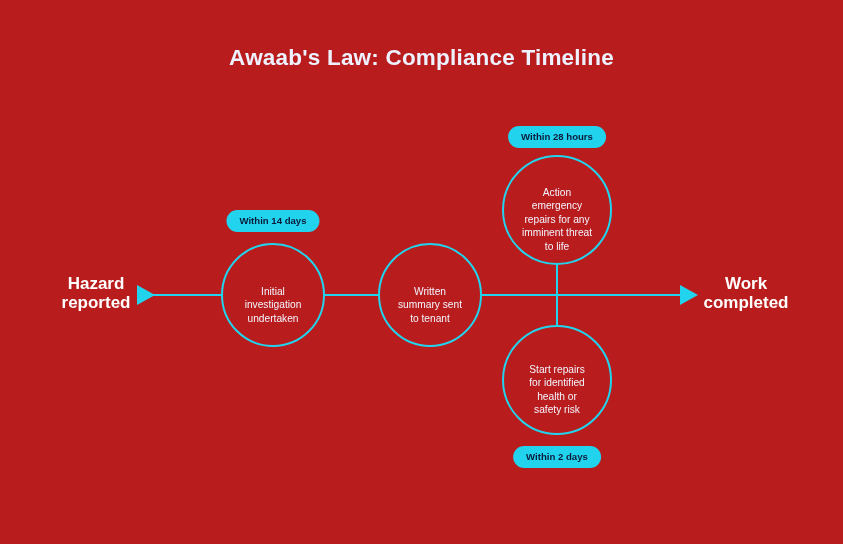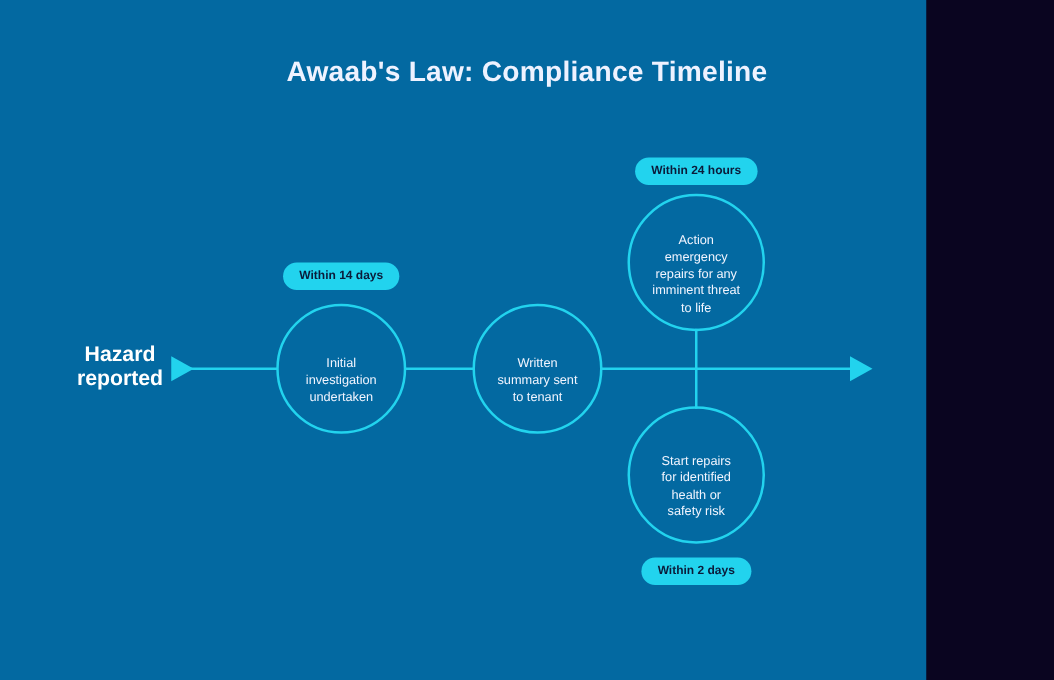--- a/index.html
+++ b/index.html
@@ -7,23 +7,23 @@
     margin: 0;
     padding: 0;
     background: #0a0520;
   }
   body {
     font-family: "Liberation Sans", sans-serif;
     -webkit-font-smoothing: antialiased;
   }
   #canvas {
     position: relative;
-    width: 741px;
+    width: 843px;
     height: 544px;
-    background: #0369a1;
+    background: #b91c1c;
     overflow: hidden;
   }
 
   
   .title {
     position: absolute;
     left: 0;
     top: 44px;
     width: 843px;
     text-align: center;
@@ -109,20 +109,24 @@
     <circle cx="430" cy="295" r="51" fill="none" stroke="#22d3ee" stroke-width="2"></circle>
     <circle cx="557" cy="210" r="54" fill="none" stroke="#22d3ee" stroke-width="2"></circle>
     <circle cx="557" cy="380" r="54" fill="none" stroke="#22d3ee" stroke-width="2"></circle>
   </svg>
 
   <div class="endpoint-label left">
     <div>Hazard</div>
     <div>reported</div>
   </div>
 
+  <div class="endpoint-label right">
+    <div>Work</div>
+    <div>completed</div>
+  </div>
 
   <div class="node-text" style="left:273px; top:295px; width:96px;">
       <div>Initial</div>
       <div>investigation</div>
       <div>undertaken</div>
     </div>
 
   <div class="node-text" style="left:430px; top:295px; width:96px;">
       <div>Written</div>
       <div>summary sent</div>
@@ -139,17 +143,17 @@
 
   <div class="node-text" style="left:557px; top:380px; width:104px;">
       <div>Start repairs</div>
       <div>for identified</div>
       <div>health or</div>
       <div>safety risk</div>
     </div>
 
   <div class="badge" style="left:273px; top:210px;">Within 14 days</div>
 
-  <div class="badge" style="left:557px; top:126px;">Within 24 hours</div>
+  <div class="badge" style="left:557px; top:126px;">Within 28 hours</div>
 
   <div class="badge" style="left:557px; top:446px;">Within 2 days</div>
 
 </div>
 
 </body></html>

